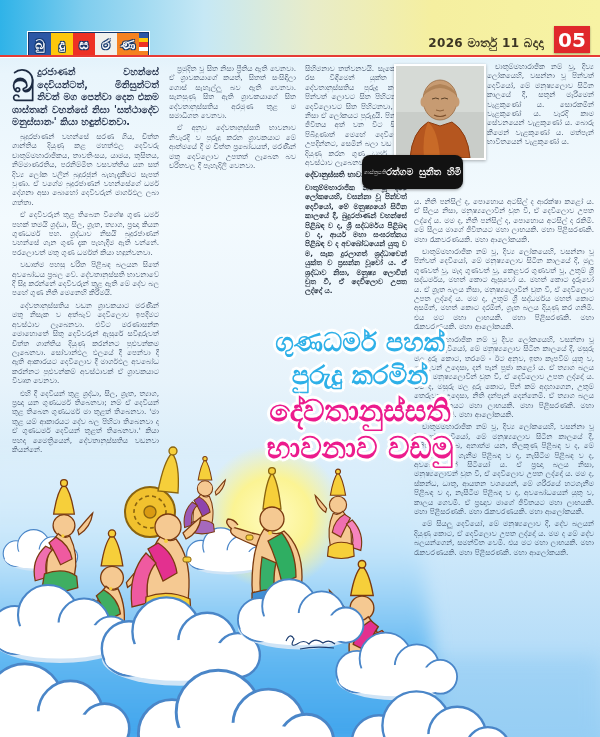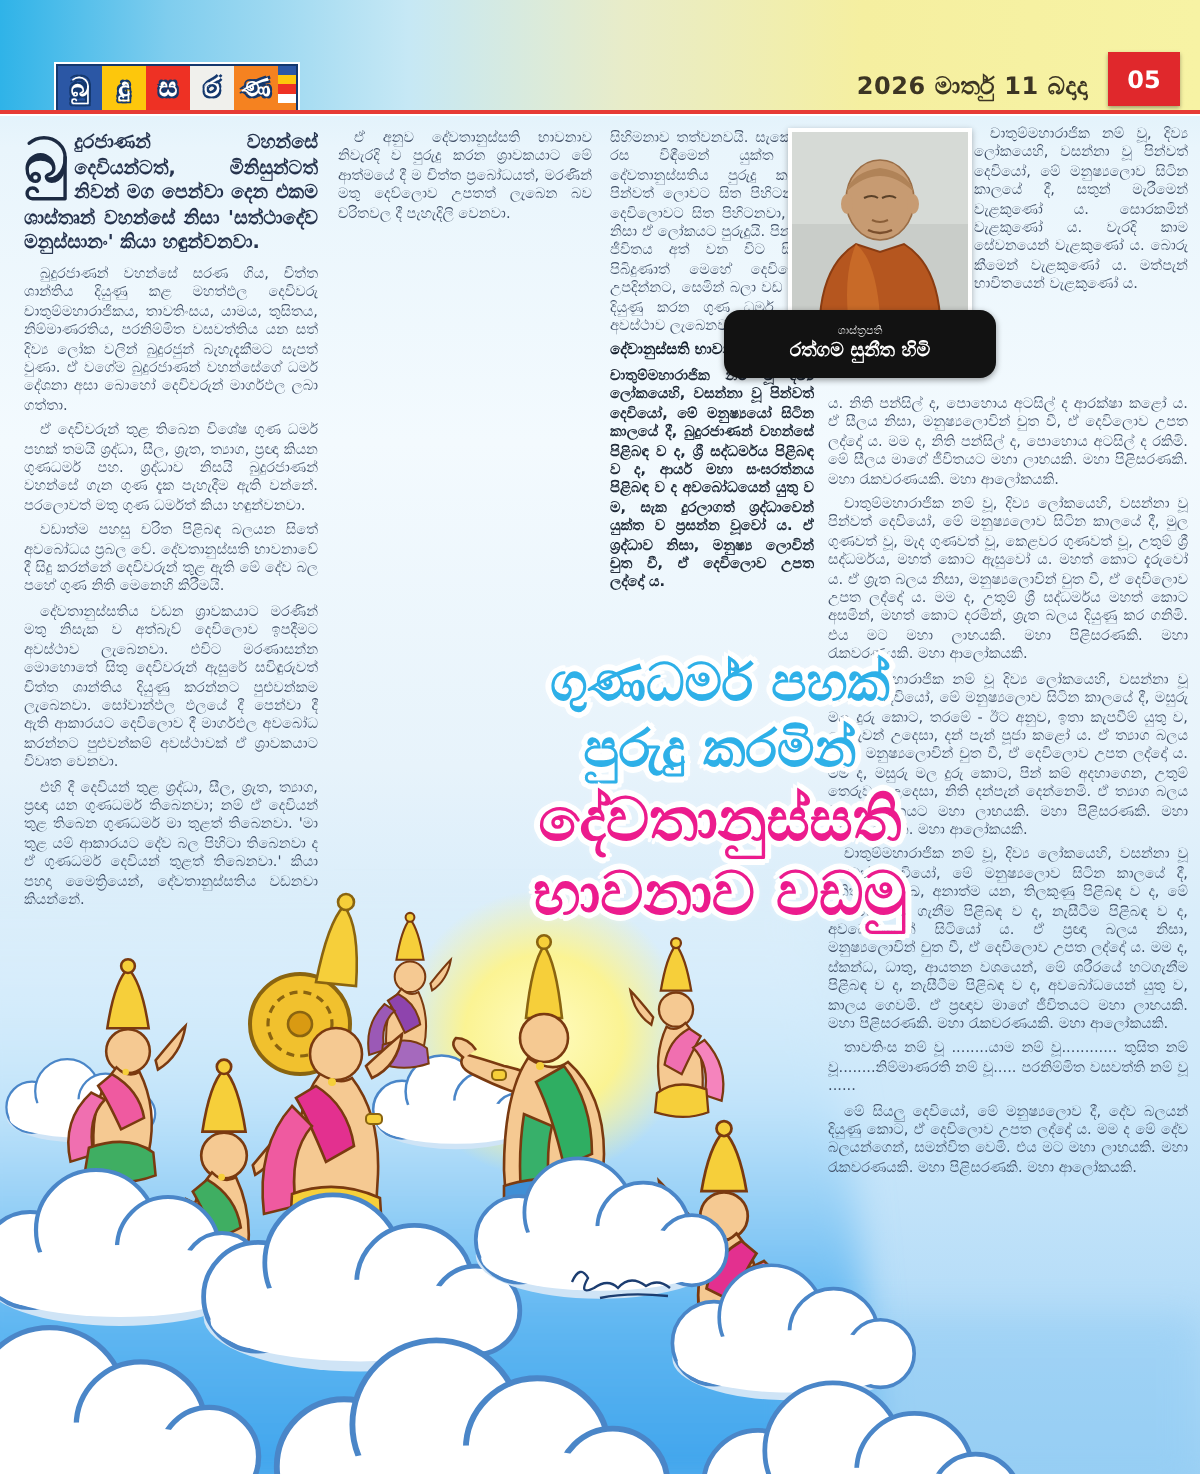--- a/index.html
+++ b/index.html
@@ -11,42 +11,42 @@
   
   .masthead{position:absolute;left:0;top:0;width:600px;height:55px;
     background:linear-gradient(90deg,#2fb3e8 0%,#7fcdEE 14%,#c6e8f5 34%,#e8ecc9 52%,#f5efa0 72%,#f7f3a4 100%);}
   .logo{position:absolute;left:28px;top:32px;height:23px;display:flex;border:1px solid #14386e;box-shadow:0 0 0 1px #fff;}
   .logo-cell{width:22px;height:23px;display:flex;align-items:center;justify-content:center;
     color:#fff;font-size:13px;font-weight:bold;line-height:1;
     text-shadow:-1px -1px 0 #14386e,1px -1px 0 #14386e,-1px 1px 0 #14386e,1px 1px 0 #14386e;}
   .logo-tail{width:9px;height:23px;background:linear-gradient(180deg,#2b57a5 0 20%,#fdc70c 20% 40%,#ee3124 40% 60%,#ffffff 60% 80%,#f58220 80% 100%);}
   .issue-date{position:absolute;right:56px;top:36px;font-size:12px;font-weight:bold;color:#3c3523;letter-spacing:.3px;}
   .page-no{position:absolute;right:10px;top:26px;width:36px;height:27px;background:#e0282c;
-    color:#fff;font-size:12px;font-weight:bold;display:flex;align-items:center;justify-content:center;
+    color:#fff;font-size:20px;font-weight:bold;display:flex;align-items:center;justify-content:center;
     box-shadow:0 1px 2px rgba(0,0,0,.35);}
   .red-rule{position:absolute;left:0;top:55px;width:600px;height:2px;background:#e63b35;border-bottom:1px solid #fff;}
   
   .col{position:absolute;overflow:hidden;color:#3f4e66;font-size:7.3px;line-height:9.4px;text-align:justify;z-index:2;}
   .col p{margin:0 0 3px 0;text-indent:8px;}
   .col p.noind{text-indent:0;}
   .lead{font-size:9.6px;line-height:12.6px;color:#27344e;font-weight:600;text-indent:0 !important;}
   .dropcap{float:left;font-size:31px;line-height:26px;font-weight:bold;color:#1c2a42;padding:2px 3px 0 0;}
   .subhead{font-weight:bold;color:#16202e;font-size:7.6px;margin:2px 0 1px 0;text-indent:0 !important;}
   .boldpara{font-weight:bold;color:#222c3a;}
   #col1{left:12px;top:66px;width:147px;height:408px;}
   #col2{left:169px;top:64px;width:127px;height:266px;}
   #col3{left:305px;top:64px;width:102px;height:266px;}
   #col4a{left:487px;top:62px;width:107px;height:133px;}
   #col4b{left:414px;top:197px;width:180px;height:458px;}
   
   .photo{position:absolute;left:394px;top:64px;width:88px;height:92px;z-index:3;
     border:2px solid #fff;box-shadow:0 1px 3px rgba(0,0,0,.3);}
-  .caption{position:absolute;left:362px;top:155px;width:136px;height:34px;background:#121212;border-radius:8px;
-    z-index:4;display:flex;flex-direction:column;align-items:center;justify-content:center;color:#fff;
-    box-shadow:0 1px 3px rgba(0,0,0,.4);}
+  .caption{position:absolute;left:362px;top:155px;width:101px;height:34px;background:#121212;border-radius:8px;
+    z-index:4;display:flex;align-items:center;justify-content:center;color:#fff;
+    box-shadow:0 1px 3px rgba(0,0,0,.4);font-family:Liberation Mono, monospace;}
   .caption .ctitle{font-size:5.5px;line-height:7px;opacity:.9;}
   .caption .cname{font-size:9.5px;line-height:11px;font-weight:bold;}
   
   .headline{position:absolute;left:231px;top:326px;width:258px;z-index:5;text-align:center;font-weight:800;}
   .headline .hl{display:block;
     text-shadow:-2px -2px 0 #fff,2px -2px 0 #fff,-2px 2px 0 #fff,2px 2px 0 #fff,0 -3px 0 #fff,0 3px 0 #fff,-3px 0 0 #fff,3px 0 0 #fff,0 0 6px rgba(255,255,255,.95);}
   .hl1,.hl2{font-size:26px;line-height:33px;color:#2eb0e8;}
   .hl3,.hl4{font-size:30px;line-height:37px;color:#ec1b8d;}
   
   .illus{position:absolute;left:0;top:417px;width:600px;height:320px;z-index:1;}
@@ -208,39 +208,39 @@
   <div class="col" id="col1">
     <p class="lead noind"><span class="dropcap">බු</span><span>දුරජාණන් වහන්සේ දෙවියන්ටත්, මිනිසුන්ටත් නිවන් මග පෙන්වා දෙන එකම ශාස්තෘන් වහන්සේ නිසා 'සත්ථාදේව මනුස්සානං' කියා හඳුන්වනවා.</span></p>
     <p>බුදුරජාණන් වහන්සේ සරණ ගිය, චිත්ත ශාන්තිය දියුණු කළ මහත්ඵල දෙවිවරු චාතුම්මහාරාජිකය, තාවතිංසය, යාමය, තුසිතය, නිම්මාණරතිය, පරනිම්මිත වසවත්තිය යන සත් දිව්‍ය ලෝක වලින් බුදුරජුන් බැහැදැකීමට සැපත් වුණා. ඒ වගේම බුදුරජාණන් වහන්සේගේ ධර්ම දේශනා අසා බොහෝ දෙවිවරුන් මාර්ගඵල ලබා ගත්තා.</p>
     <p>ඒ දෙවිවරුන් තුළ තිබෙන විශේෂ ගුණ ධර්ම පහක් තමයි ශ්‍රද්ධා, සීල, ශ්‍රැත, ත්‍යාග, ප්‍රඥා කියන ගුණධර්ම පහ. ශ්‍රද්ධාව නිසයි බුදුරජාණන් වහන්සේ ගැන ගුණ දැක පැහැදීම ඇති වන්නේ. පරලොවත් මතු ගුණ ධර්මත් කියා හඳුන්වනවා.</p>
     <p>වඩාත්ම පහසු චරිත පිළිබඳ බලයන සිතේ අවබෝධය ප්‍රබල වේ. දේවතානුස්සති භාවනාවේ දී සිදු කරන්නේ දෙවිවරුන් තුළ ඇති මේ දේව බල පහේ ගුණ නිති මෙනෙහි කිරීමයි.</p>
     <p>දේවතානුස්සතිය වඩන ශ්‍රාවකයාට මරණින් මතු නිසැක ව අත්බැව් දෙවිලොව ඉපදීමට අවස්ථාව ලැබෙනවා. එවිට මරණාසන්න මොහොතේ සිතු දෙවිවරුන් ඇසුරේ සවිඳුරුවත් චිත්ත ශාන්තිය දියුණු කරන්නට පුළුවන්කම ලැබෙනවා. සෝවාන්ඵල ඵලයේ දී පෙන්වා දී ඇති ආකාරයට දෙවිලොව දී මාර්ගඵල අවබෝධ කරන්නට පුළුවන්කම් අවස්ථාවක් ඒ ශ්‍රාවකයාට විවෘත වෙනවා.</p>
     <p>එහි දී දෙවියන් තුළ ශ්‍රද්ධා, සීල, ශ්‍රැත, ත්‍යාග, ප්‍රඥා යන ගුණධර්ම තිබෙනවා; නම් ඒ දෙවියන් තුළ තිබෙන ගුණධර්ම මා තුළත් තිබෙනවා. 'මා තුළ යම් ආකාරයට දේව බල පිහිටා තිබෙනවා ද ඒ ගුණධර්ම දෙවියන් තුළත් තිබෙනවා.' කියා පහදා මෛත්‍රියෙන්, දේවතානුස්සතිය වඩනවා කියන්නේ.</p>
   </div>
 
   <div class="col" id="col2">
+    <p>ප්‍රමුදිත වූ සිත නිසා ප්‍රීතිය ඇති වෙනවා. ඒ ශ්‍රාවකයාගේ කයත්, සිතත් සංසිඳිලා ගොස් සැහැල්ලු බව ඇති වෙනවා. සැනසුණු සිත ඇති ශ්‍රාවකයාගේ සිත දේවතානුස්සතිය අරමුණ තුළ ම සමාධිගත වෙනවා.</p>
     <p>ඒ අනුව දේවතානුස්සති භාවනාව නිවැරදි ව පුරුදු කරන ශ්‍රාවකයාට මේ ආත්මයේ දී ම චිත්ත ප්‍රබෝධයත්, මරණින් මතු දෙව්ලොව උපතත් ලැබෙන බව චරිතවල දී පැහැදිලි වෙනවා.</p>
   </div>
 
   <div class="col" id="col3">
     <p class="noind">සිහිමනාව තත්වනවයි. සැකෙවින් රස විඳීමෙන් යුක්ත ව දේවතානුස්සතිය පුරුදු කරද්දී, පින්වත් ලොවට සිත පිහිටනවා. දෙවිලොවට සිත පිහිටනවා, මේ නිසා ඒ ලෝකයට පුරුදුයි. පින්වත් ජීවිතය අත් වන විට සිතට පිබිදුණාත් මෙහේ දෙවිලොව උපදින්නට, සෙමින් බලා වඩ වඩා දියුණු කරන ගුණ ධර්ම ගැන අවස්ථාව ලැබෙනවා.</p>
     <p class="subhead">දේවානුස්සති භාවනාව</p>
     <p class="boldpara noind">චාතුම්මහාරාජික නම් වූ දිව්‍ය ලෝකයෙහි, වසන්නා වූ පින්වත් දෙවියෝ, මේ මනුෂ්‍යයෝ සිටින කාලයේ දී, බුදුරජාණන් වහන්සේ පිළිබඳ ව ද, ශ්‍රී සද්ධර්මය පිළිබඳ ව ද, ආර්ය මහා සංඝරත්නය පිළිබඳ ව ද අවබෝධයෙන් යුතු ව ම, සැක දුරලාගත් ශ්‍රද්ධාවෙන් යුක්ත ව ප්‍රසන්න වූවෝ ය. ඒ ශ්‍රද්ධාව නිසා, මනුෂ්‍ය ලොවින් චුත වී, ඒ දෙවිලොව උපත ලද්දෝ ය.</p>
   </div>
 
   <div class="col" id="col4a">
     <p>චාතුම්මහාරාජික නම් වූ, දිව්‍ය ලෝකයෙහි, වසන්නා වූ පින්වත් දෙවියෝ, මේ මනුෂ්‍යලොව සිටින කාලයේ දී, සතුන් මැරීමෙන් වැළකුණෝ ය. සොරකමින් වැළකුණෝ ය. වැරදි කාම සේවනයෙන් වැළකුණෝ ය. බොරු කීමෙන් වැළකුණෝ ය. මත්පැන් භාවිතයෙන් වැළකුණෝ ය.</p>
   </div>
 
   <div class="col" id="col4b">
     <p class="noind">ය. නිති පන්සිල් ද, පොහොය අටසිල් ද ආරක්ෂා කළෝ ය. ඒ සීලය නිසා, මනුෂ්‍යලොවින් චුත වී, ඒ දෙවිලොව උපත ලද්දෝ ය. මම ද, නිති පන්සිල් ද, පොහොය අටසිල් ද රකිමි. මේ සීලය මාගේ ජීවිතයට මහා ලාභයකි. මහා පිළිසරණකි. මහා රැකවරණයකි. මහා ආලෝකයකි.</p>
     <p>චාතුම්මහාරාජික නම් වූ, දිව්‍ය ලෝකයෙහි, වසන්නා වූ පින්වත් දෙවියෝ, මේ මනුෂ්‍යලොව සිටින කාලයේ දී, මුල ගුණවත් වූ, මැද ගුණවත් වූ, කෙළවර ගුණවත් වූ, උතුම් ශ්‍රී සද්ධර්මය, මහත් කොට ඇසුවෝ ය. මහත් කොට දැරුවෝ ය. ඒ ශ්‍රැත බලය නිසා, මනුෂ්‍යලොවින් චුත වී, ඒ දෙවිලොව උපත ලද්දෝ ය. මම ද, උතුම් ශ්‍රී සද්ධර්මය මහත් කොට අසමින්, මහත් කොට දරමින්, ශ්‍රැත බලය දියුණු කර ගනිමි. එය මට මහා ලාභයකි. මහා පිළිසරණකි. මහා රැකවරණයකි. මහා ආලෝකයකි.</p>
     <p>චාතුම්මහාරාජික නම් වූ දිව්‍ය ලෝකයෙහි, වසන්නා වූ පින්වත් දෙවියෝ, මේ මනුෂ්‍යලොව සිටින කාලයේ දී, මසුරු මල දුරු කොට, තරමේ - ඊට අනුව, ඉතා කැපවීම් යුතු ව, තෙරුවන් උදෙසා, දන් පැන් පූජා කළෝ ය. ඒ ත්‍යාග බලය නිසා, මනුෂ්‍යලොවින් චුත වී, ඒ දෙවිලොව උපත ලද්දෝ ය. මම ද, මසුරු මල දුරු කොට, පින් කම් අදහාගෙන, උතුම් තෙරුවන උදෙසා, නිති දන්පැන් දෙන්නෙමි. ඒ ත්‍යාග බලය මාගේ ජීවිතයට මහා ලාභයකි. මහා පිළිසරණකි. මහා රැකවරණයකි. මහා ආලෝකයකි.</p>
     <p>චාතුම්මහාරාජික නම් වූ, දිව්‍ය ලෝකයෙහි, වසන්නා වූ පින්වත් දෙවියෝ, මේ මනුෂ්‍යලොව සිටින කාලයේ දී, අනිත්‍යය, දුක්ඛ, අනාත්ම යන, තිලකුණු පිළිබඳ ව ද, මේ ශරීරයේ හට ගැනීම පිළිබඳ ව ද, නැසීටීම පිළිබඳ ව ද, අවබෝධයෙන් සිටියෝ ය. ඒ ප්‍රඥා බලය නිසා, මනුෂ්‍යලොවින් චුත වී, ඒ දෙවිලොව උපත ලද්දෝ ය. මම ද, ස්කන්ධ, ධාතු, ආයතන වශයෙන්, මේ ශරීරයේ හටගැනීම පිළිබඳ ව ද, නැසීටීම පිළිබඳ ව ද, අවබෝධයෙන් යුතු ව, කාලය ගෙවමි. ඒ ප්‍රඥාව මාගේ ජීවිතයට මහා ලාභයකි. මහා පිළිසරණකි. මහා රැකවරණයකි. මහා ආලෝකයකි.</p>
-    <p>තාවතිංස නම් වූ ........යාම නම් වූ............ තුසිත නම් වූ........නිම්මාණරති නම් වූ..... පරනිම්මිත වසවත්ති නම් වූ ......</p>
     <p>මේ සියලු දෙවියෝ, මේ මනුෂ්‍යලොව දී, දේව බලයන් දියුණු කොට, ඒ දෙවිලොව උපත ලද්දෝ ය. මම ද මේ දේව බලයන්ගෙන්, සමන්විත වෙමි. එය මට මහා ලාභයකි. මහා රැකවරණයකි. මහා පිළිසරණකි. මහා ආලෝකයකි.</p>
   </div>
 
   <svg class="photo" viewBox="0 0 88 92">
     <rect x="0" y="0" width="88" height="92" fill="#c9cdc9"></rect>
     <rect x="0" y="0" width="88" height="46" fill="#d6dad6"></rect>
     <ellipse cx="44" cy="34" rx="17" ry="20" fill="#c79b72" stroke="#9a6d46" stroke-width=".8"></ellipse>
     <path d="M27,30 Q44,14 61,30 Q58,20 44,18 Q30,20 27,30 Z" fill="#b08358"></path>
     <ellipse cx="27.5" cy="36" rx="3" ry="5" fill="#c79b72"></ellipse>
     <ellipse cx="60.5" cy="36" rx="3" ry="5" fill="#c79b72"></ellipse>

